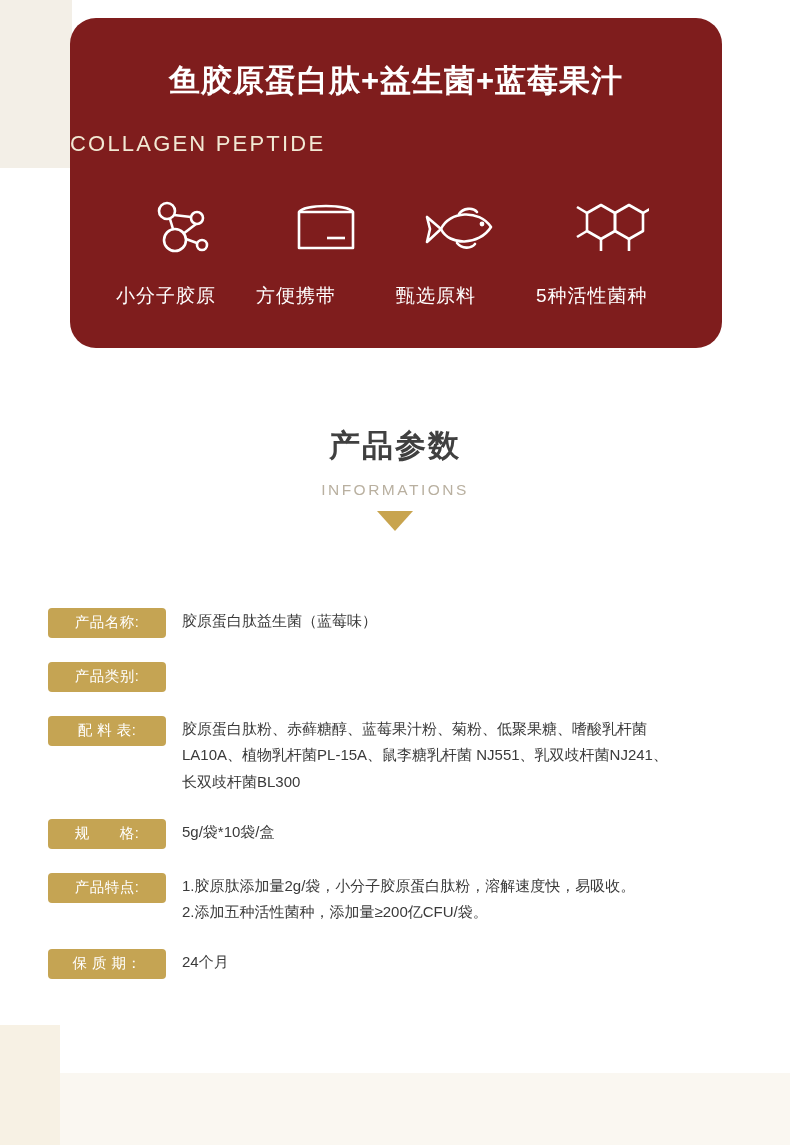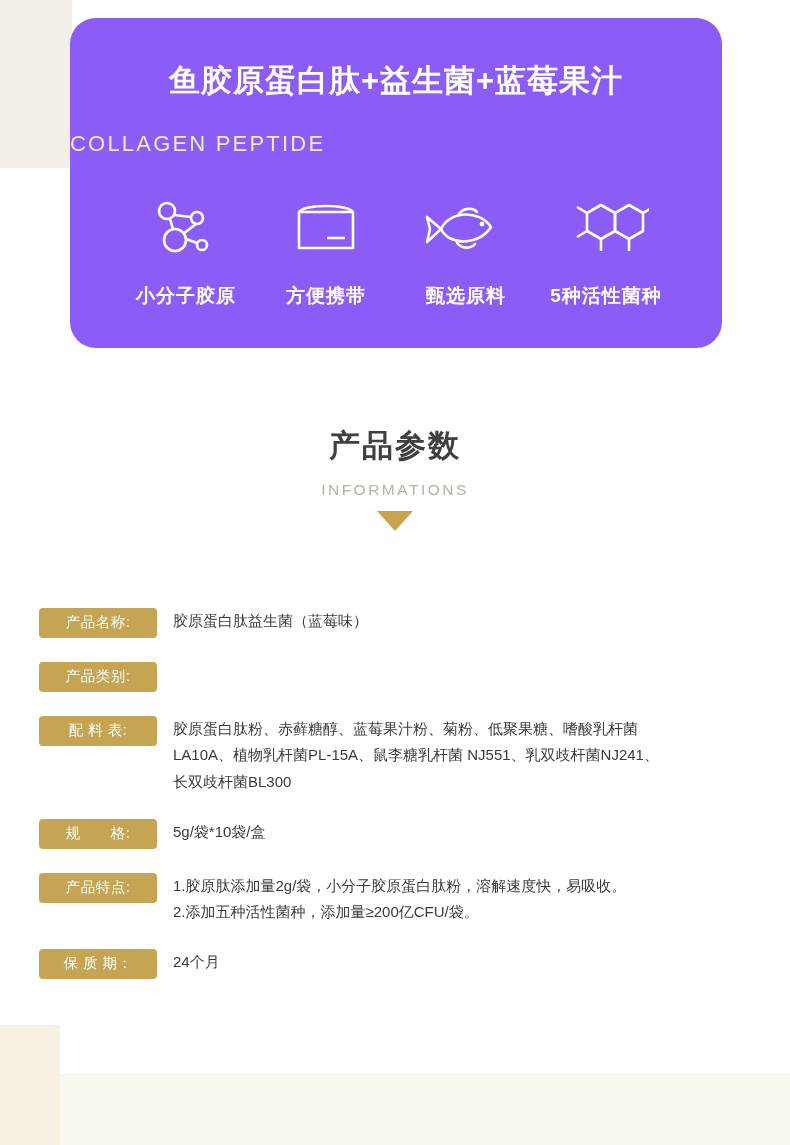--- a/index.html
+++ b/index.html
@@ -33,21 +33,21 @@
     left: 0; bottom: 0;
     width: 60px; height: 120px;
     background: #f7f1e4;
   }
 
   
   .hero {
     position: absolute;
     left: 70px; top: 18px;
     width: 652px; height: 330px;
-    background: #8b5cf6;
+    background: #7f1d1d;
     border-radius: 26px;
     color: #ffffff;
     box-sizing: border-box;
     padding-top: 44px;
   }
   .hero-title {
     text-align: center;
     font-size: 31px;
     font-weight: bold;
     letter-spacing: 1px;
@@ -61,22 +61,21 @@
     color: #f2e9d4;
   }
   .feature-row {
     display: flex;
     justify-content: space-between;
     align-items: flex-end;
     margin: 34px 46px 0 46px;
   }
   .feature {
     width: 150px;
-    text-align: center;
-    font-weight: bold;
+    text-align: left;
   }
   .feature-icon {
     height: 76px;
     display: flex;
     align-items: center;
     justify-content: center;
   }
   .feature-label {
     margin-top: 16px;
     font-size: 19px;
@@ -107,21 +106,21 @@
     margin: 12px auto 0 auto;
     width: 0; height: 0;
     border-left: 18px solid transparent;
     border-right: 18px solid transparent;
     border-top: 20px solid #c8a44e;
   }
 
   
   .spec-list {
     position: absolute;
-    left: 39px; top: 608px;
+    left: 48px; top: 608px;
     width: 730px;
   }
   .spec-row {
     display: flex;
     align-items: flex-start;
     margin-bottom: 24px;
   }
   .spec-label {
     flex: 0 0 auto;
     width: 118px;

